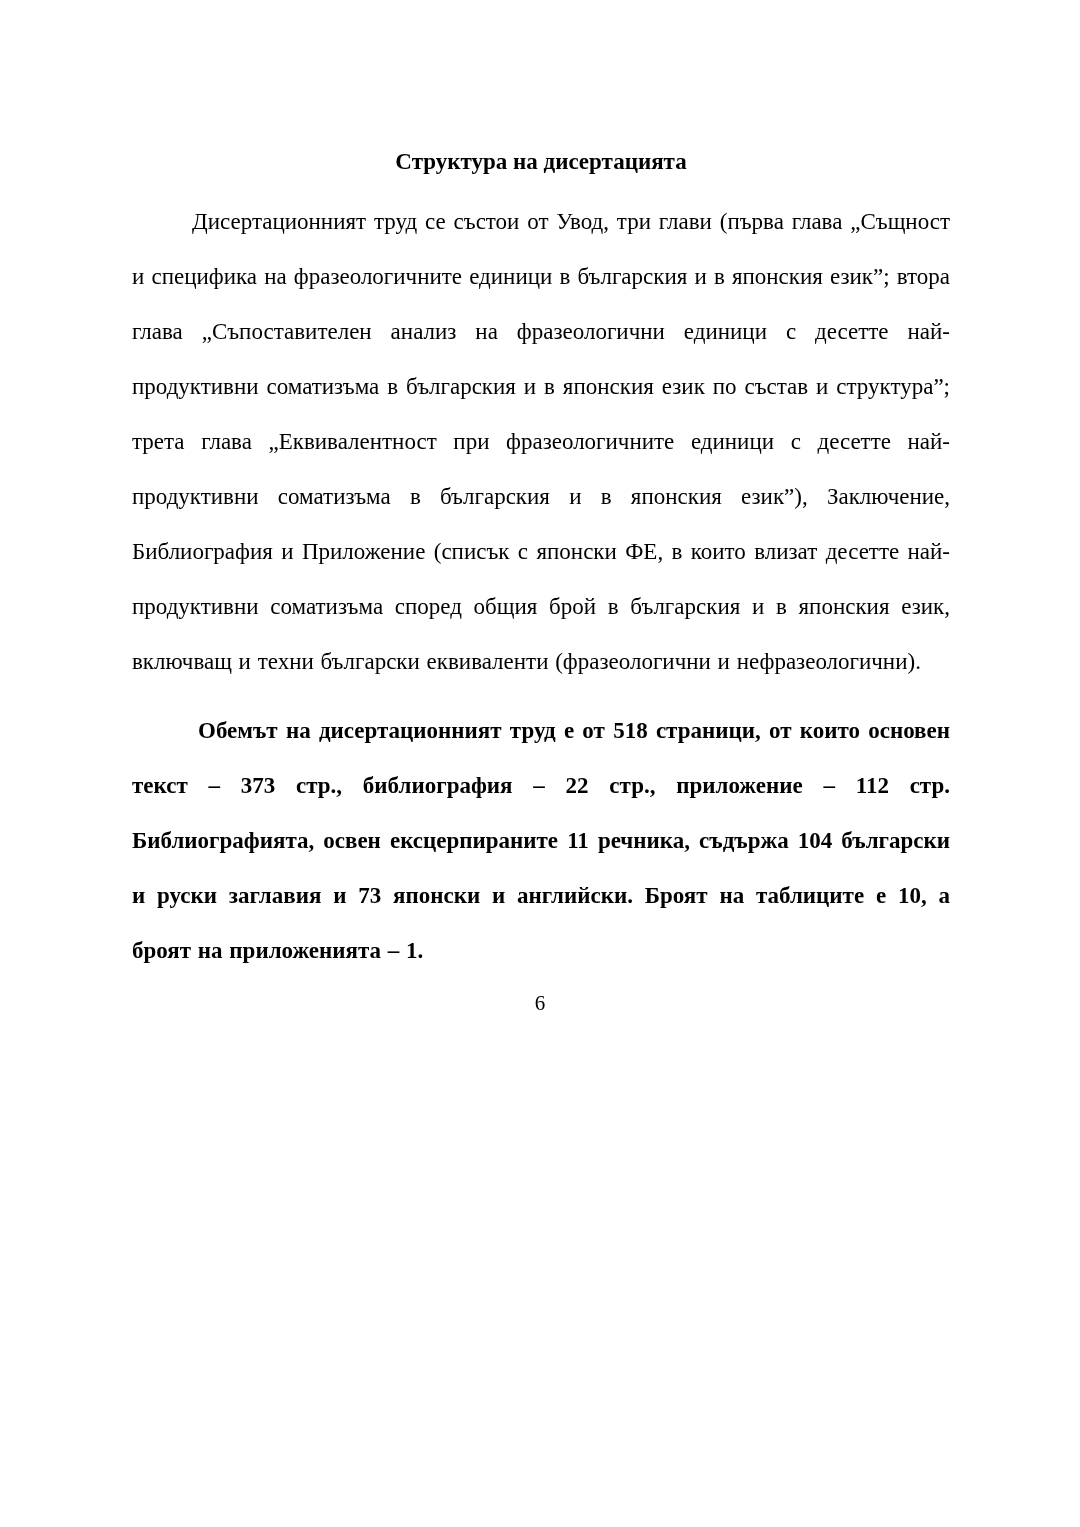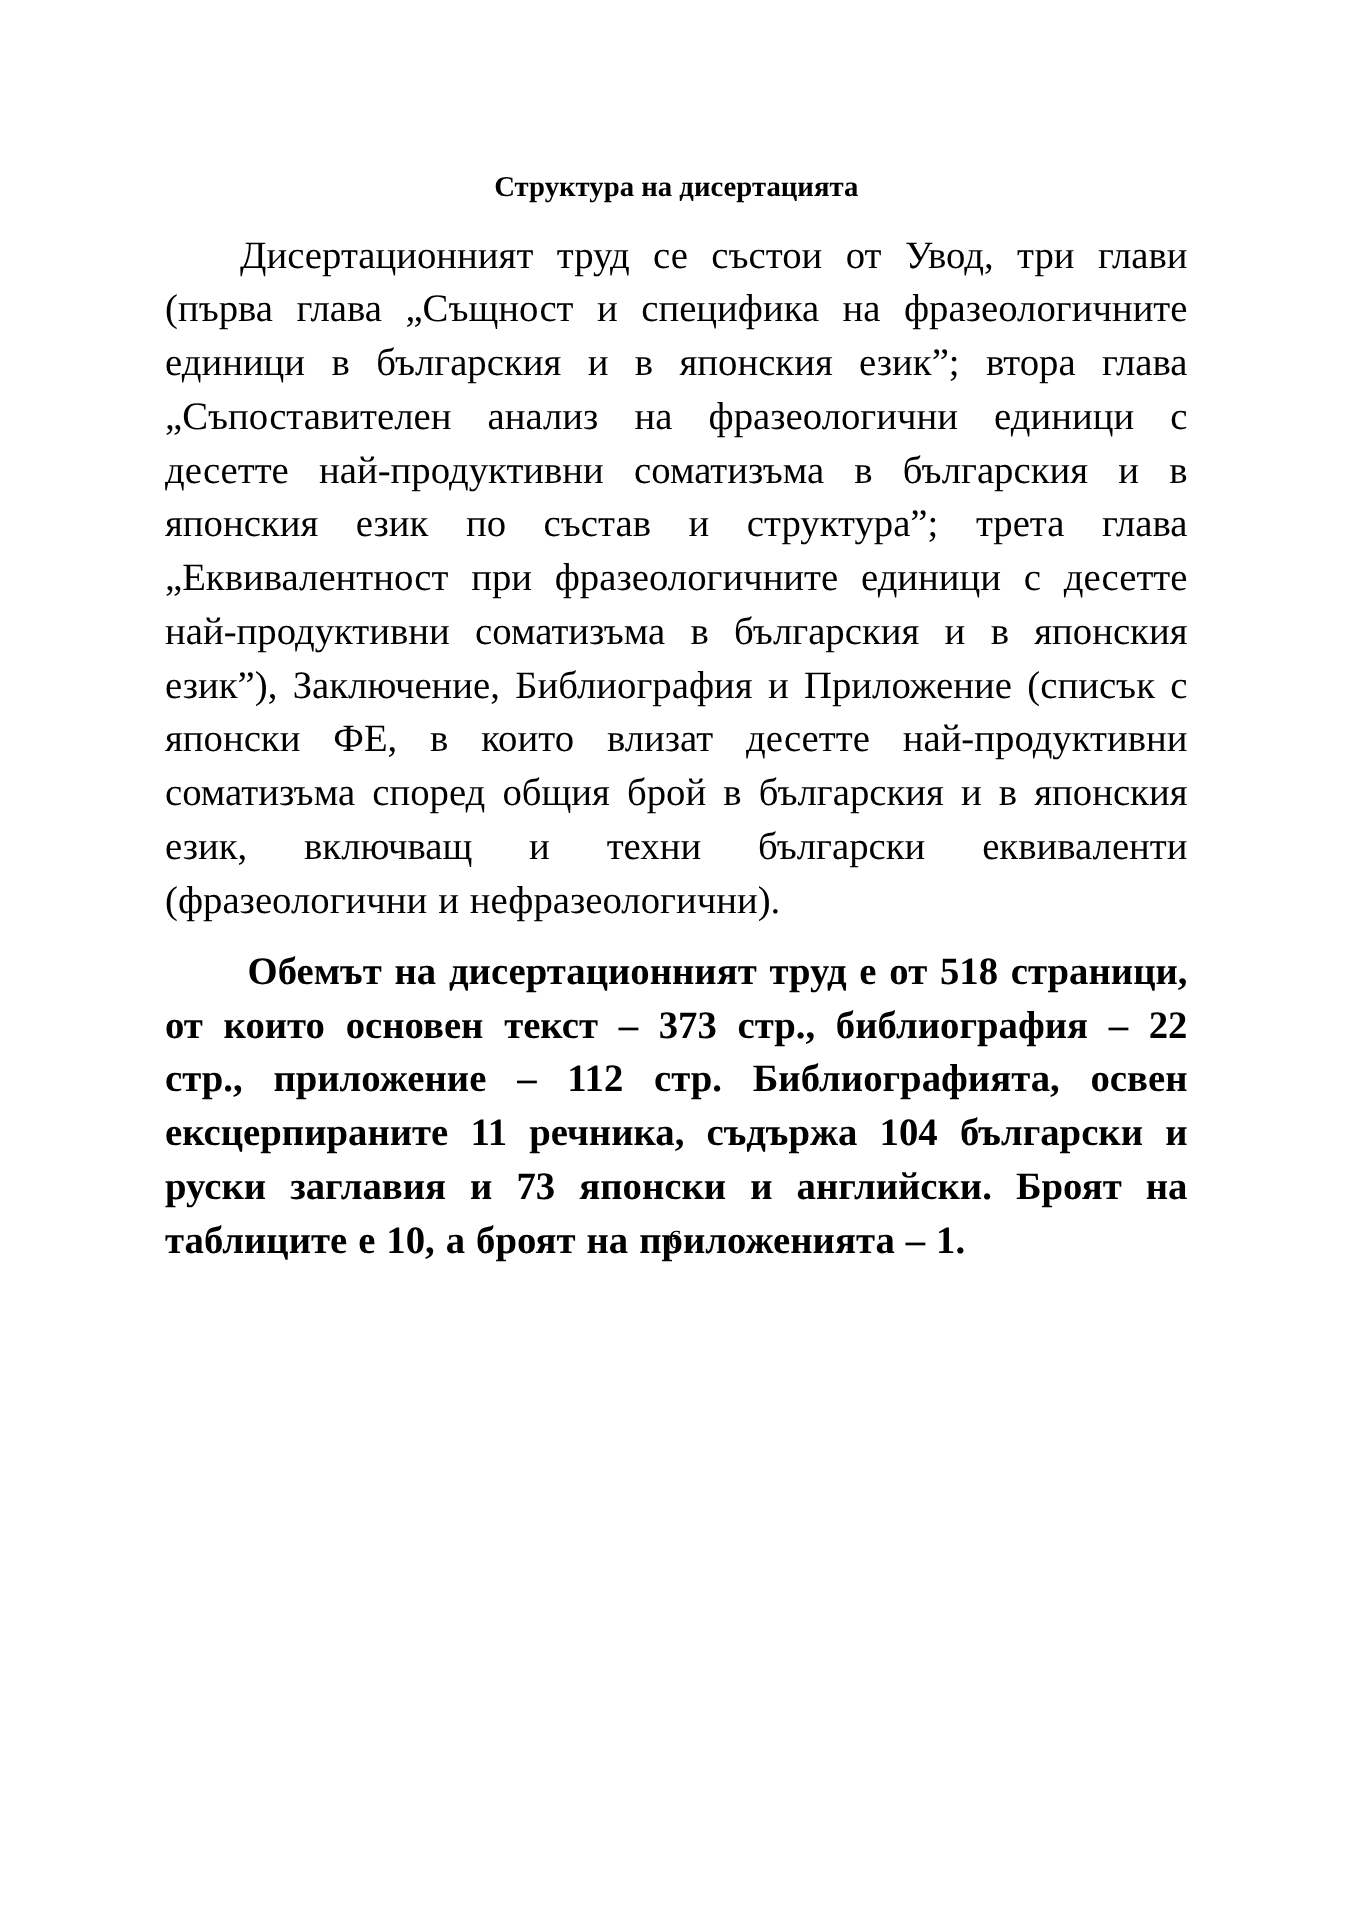--- a/index.html
+++ b/index.html
@@ -4,37 +4,37 @@
   <style>
     html, body {
       margin: 0;
       padding: 0;
       background: #ffffff;
     }
     .doc-page {
       position: relative;
       width: 1080px;
       height: 1092px;
-      margin: 0 auto;
+      margin: 12px auto;
       background: #ffffff;
       font-family: "Liberation Serif", "DejaVu Serif", serif;
       color: #000000;
       box-sizing: border-box;
       padding: 128px 130px 0 132px;
     }
     .doc-heading {
       font-size: 23px;
       font-weight: bold;
       text-align: center;
       margin: 0 0 10px 0;
       line-height: 44px;
     }
     .doc-para {
-      font-size: 31px;
-      line-height: 43px;
+      font-size: 23px;
+      line-height: 55px;
       text-align: justify;
       text-indent: 60px;
       margin: 0 0 14px 0;
       word-spacing: 1px;
     }
     .doc-para.second {
       text-indent: 66px;
       font-weight: bold;
     }
     .page-number {

